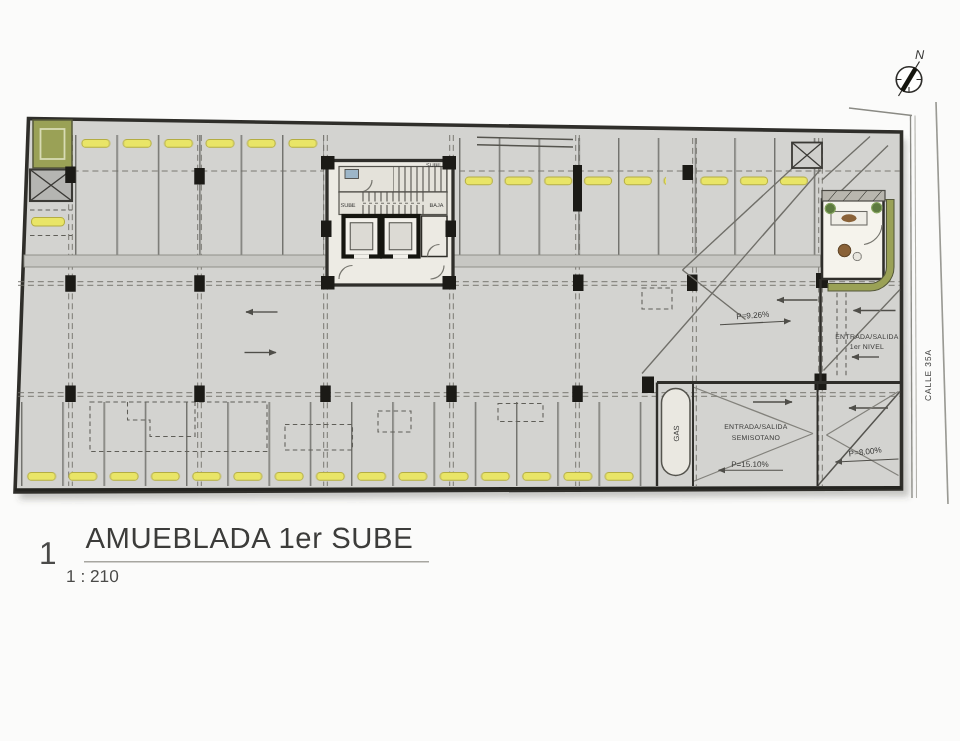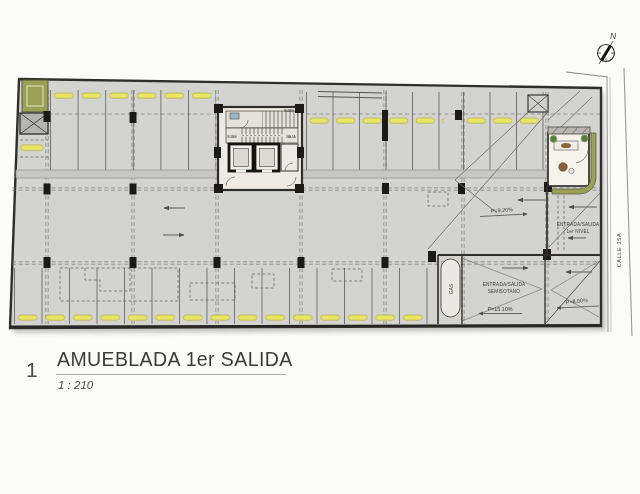--- a/index.html
+++ b/index.html
@@ -11,21 +11,21 @@
   .tiny{font-size:4.6px;letter-spacing:.2px;}
   .slope{font-size:5.4px;}
   .gd{stroke:#6f6e68;stroke-width:.6;stroke-dasharray:4 2.6;fill:none;}
   .dsh{stroke:#5f5e58;stroke-width:.7;stroke-dasharray:3 2.2;fill:none;}
   .thin{stroke:#77766f;stroke-width:.8;fill:none;}
   .wall{stroke:#2f2e2a;fill:none;}
   .title-block{position:absolute;left:0;top:340px;width:640px;color:#3a3a3a;}
   .tb-number{position:absolute;left:26px;top:18px;font-size:21px;color:#4a4a48;}
   .tb-title{position:absolute;left:57px;top:8px;font-size:19.5px;letter-spacing:.4px;color:#3c3c3a;}
   .tb-rule{position:absolute;left:56px;top:34px;width:230px;height:1px;background:#a7a6a0;}
-  .tb-scale{position:absolute;left:58px;top:39px;font-size:11.5px;color:#4a4a48;font-style:italic;}
+  .tb-scale{position:absolute;left:44px;top:39px;font-size:11.5px;color:#4a4a48;}
 </style>
 </head>
 <body>
 
 <div class="stage">
 <svg width="640" height="494" viewBox="0 0 640 494">
   <defs>
     <filter id="blur">
           <feGaussianBlur stdDeviation="2.2"></feGaussianBlur>
         </filter>
@@ -276,17 +276,17 @@
     <line x1="611" y1="53" x2="614.5" y2="53" stroke="#2e2d2a" stroke-width="0.7"></line>
     <line x1="606" y1="61.5" x2="606" y2="58" stroke="#2e2d2a" stroke-width="0.7"></line>
     <line x1="599" y1="64" x2="613" y2="41" stroke="#2e2d2a" stroke-width="0.8"></line>
     <line x1="601.5" y1="60.5" x2="610.5" y2="45.5" stroke="#15150f" stroke-width="3"></line>
     <text class="t" style="font-size:8.5px;font-style:italic;" x="610" y="39">N</text>
   </g>
 </svg>
 
 <div class="title-block">
   <div class="tb-number">1</div>
-  <div class="tb-title">AMUEBLADA 1er SALIDA</div>
+  <div class="tb-title">AMUEBLADA 1er SUBE</div>
   <div class="tb-rule"></div>
   <div class="tb-scale">1 : 210</div>
 </div>
 </div>
 
 </body></html>

